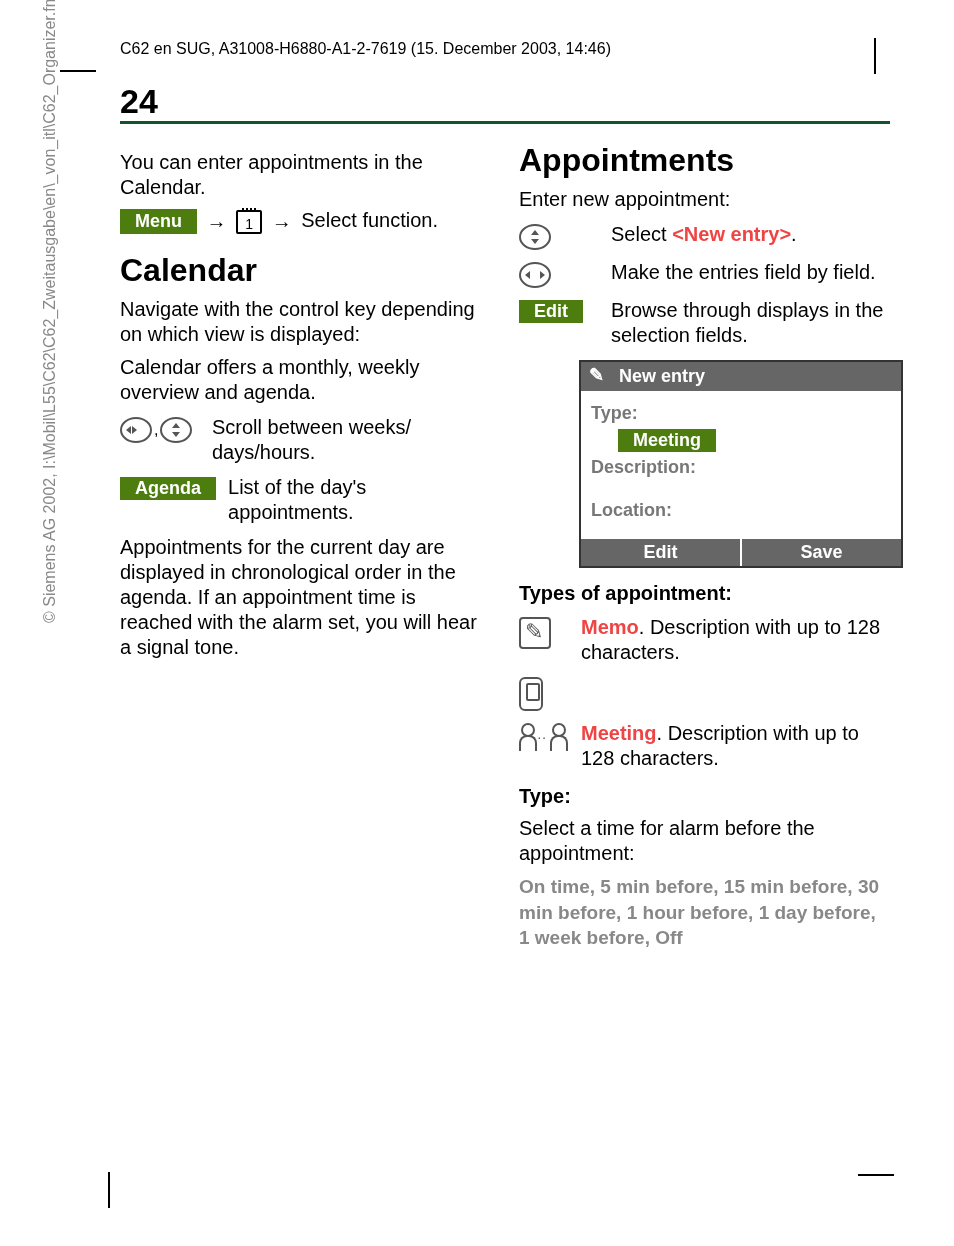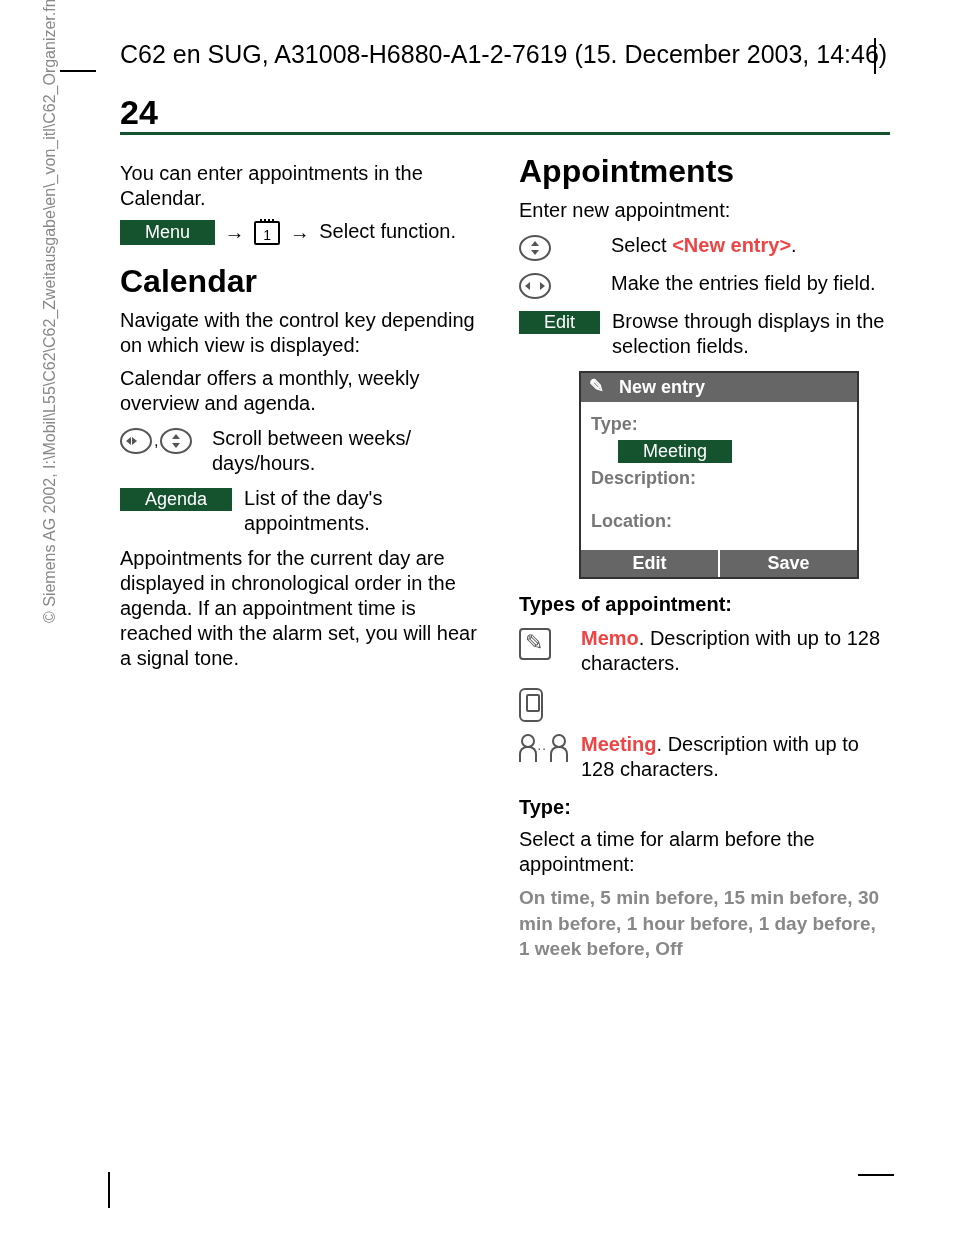--- a/index.html
+++ b/index.html
@@ -29,21 +29,21 @@
   }
 
   .page {
     position: absolute;
     left: 120px;
     top: 40px;
     width: 770px;
   }
 
   .header-path {
-    font-size: 25px;
+    font-size: 16px;
     margin-bottom: 0;
     padding-bottom: 6px;
   }
 
   .title-row {
     display: flex;
     align-items: flex-start;
     border-bottom: 3px solid #14532d;
     margin-top: 18px;
     margin-bottom: 18px;
@@ -77,24 +77,24 @@
   }
 
   h2.sec {
     font-size: 32px;
     font-weight: bold;
     margin: 18px 0 6px 0;
   }
 
   .menu-chip, .agenda-chip, .edit-chip, .meeting-chip {
     display: inline-block;
-    background: #14532d;
+    background: #4d7c0f;
     color: #fff;
-    font-weight: normal;
-    padding: 1px 25px;
+    font-weight: bold;
+    padding: 1px 15px;
     font-size: 18px;
     vertical-align: middle;
   }
   .meeting-chip { border: 1px solid #fff; }
 
   .arrow {
     display: inline-block;
     font-size: 20px;
     font-weight: bold;
     margin: 0 4px;
@@ -175,21 +175,21 @@
     border-right: 5px solid #555;
   }
   .nav-disc.lr::after {
     right: 4px; top: 50%; margin-top: -4px;
     border-top: 4px solid transparent;
     border-bottom: 4px solid transparent;
     border-left: 5px solid #555;
   }
 
   .phone-screen {
-    width: 280px;
+    width: 324px;
     margin: 12px 0 12px 60px;
     border: 2px solid #333;
   }
   .phone-titlebar {
     background: #666;
     color: #fff;
     font-weight: bold;
     font-size: 18px;
     padding: 4px 8px;
     display: flex;

